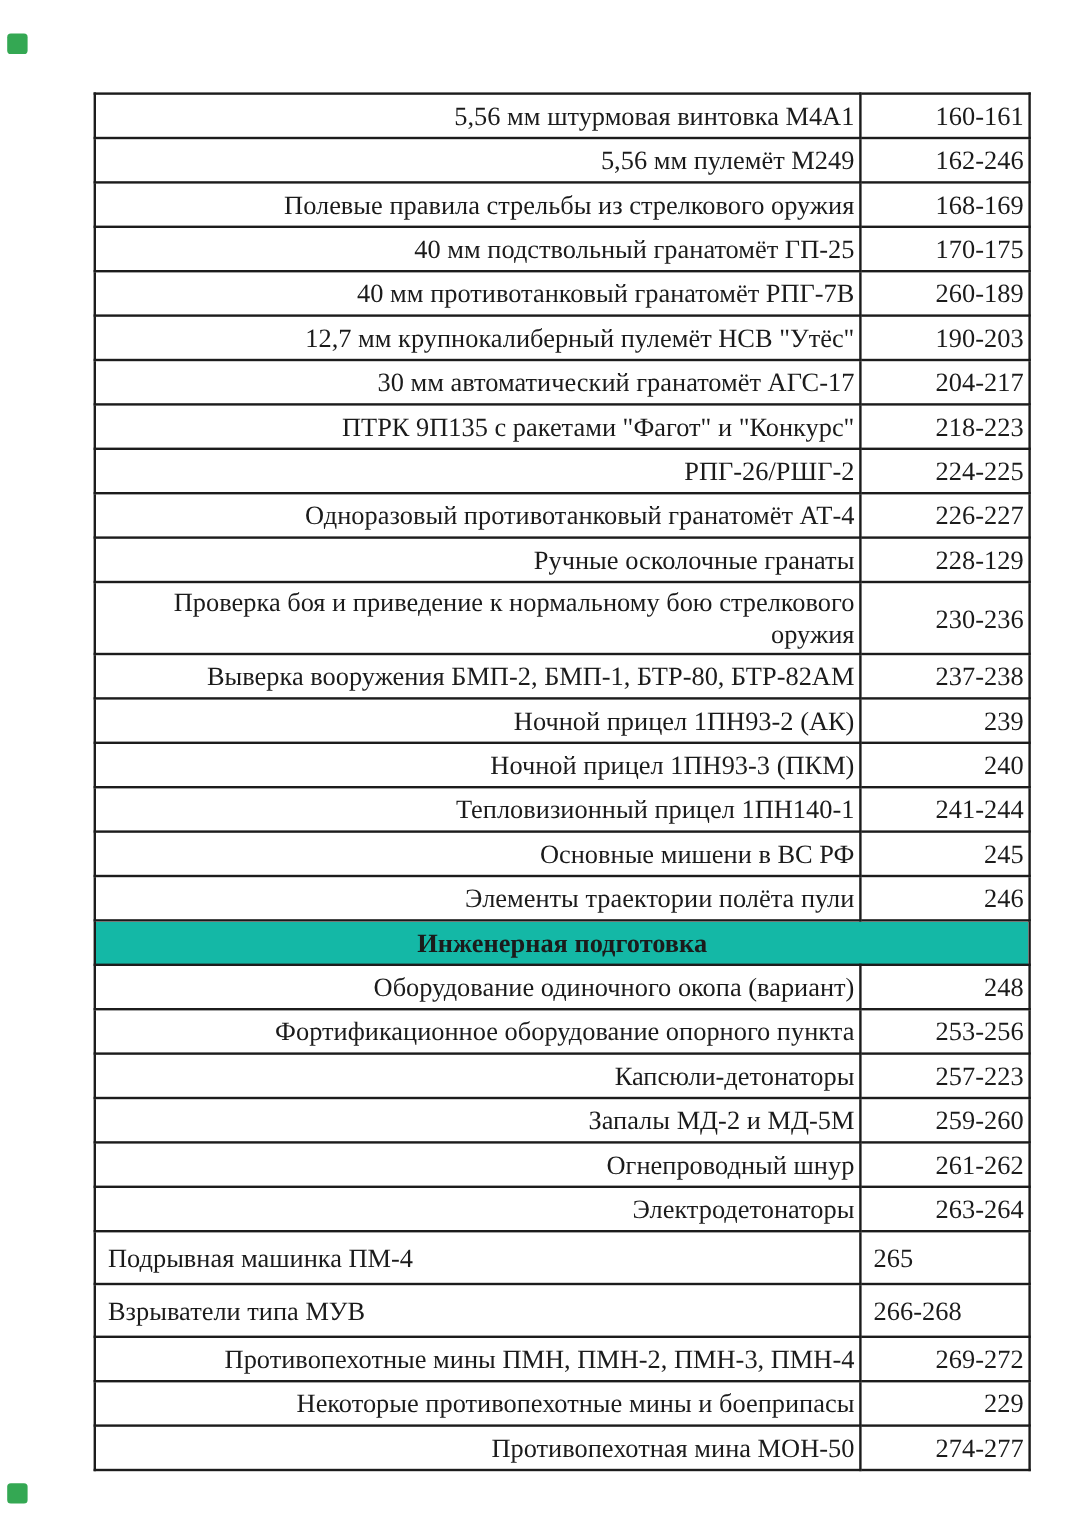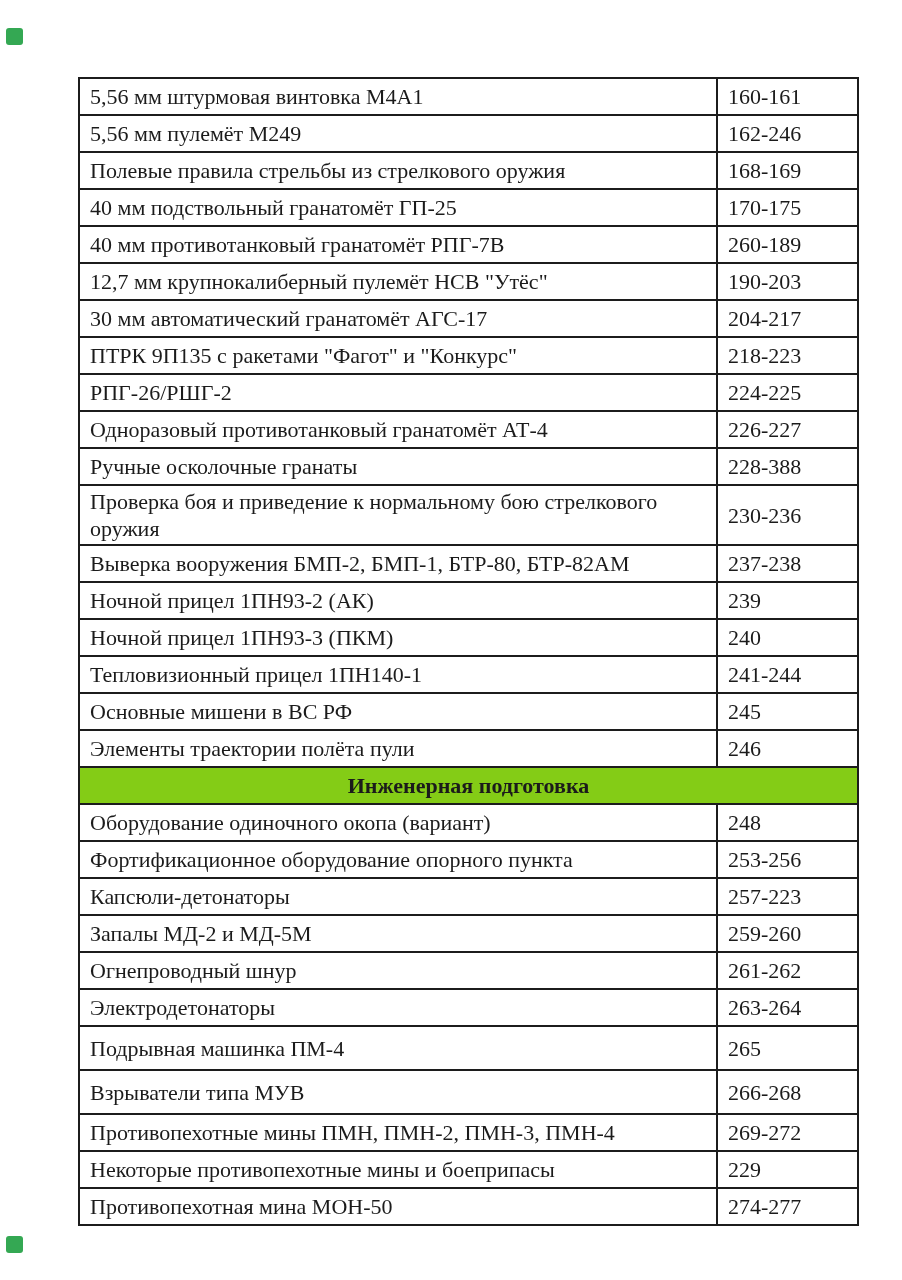--- a/index.html
+++ b/index.html
@@ -35,21 +35,21 @@
   table.toc td {
     border: 2px solid #1c1c1c;
     font-size: 22px;
     line-height: 27px;
     vertical-align: middle;
     padding: 2px 4px 2px 10px;
     overflow: hidden;
   }
   td.title-cell { width: 622px; }
   td.pages-cell { width: 125px; padding-left: 12px; }
-  tr.row-normal td { height: 31px; }
+  tr.row-normal td { height: 31px; text-align: right; }
   tr.row-tall td { height: 38px; margin-left: 19px; }
   tr.row-section td {
     height: 31px;
     text-align: center;
     font-weight: bold;
     padding: 2px 4px;
   }
 </style>
 </head>
 <body>
@@ -93,21 +93,21 @@
       <tr class="row-normal">
         <td class="title-cell">РПГ-26/РШГ-2</td>
         <td class="pages-cell">224-225</td>
       </tr>
       <tr class="row-normal">
         <td class="title-cell">Одноразовый противотанковый гранатомёт АТ-4</td>
         <td class="pages-cell">226-227</td>
       </tr>
       <tr class="row-normal">
         <td class="title-cell">Ручные осколочные гранаты</td>
-        <td class="pages-cell">228-388</td>
+        <td class="pages-cell">228-129</td>
       </tr>
       <tr class="row-normal">
         <td class="title-cell">Проверка боя и приведение к нормальному бою стрелкового оружия</td>
         <td class="pages-cell">230-236</td>
       </tr>
       <tr class="row-normal">
         <td class="title-cell">Выверка вооружения БМП-2, БМП-1, БТР-80, БТР-82АМ</td>
         <td class="pages-cell">237-238</td>
       </tr>
       <tr class="row-normal">
@@ -124,21 +124,21 @@
       </tr>
       <tr class="row-normal">
         <td class="title-cell">Основные мишени в ВС РФ</td>
         <td class="pages-cell">245</td>
       </tr>
       <tr class="row-normal">
         <td class="title-cell">Элементы траектории полёта пули</td>
         <td class="pages-cell">246</td>
       </tr>
       <tr class="row-section">
-        <td colspan="2" style="background: #84cc16;">Инженерная подготовка</td>
+        <td colspan="2" style="background: #14b8a6;">Инженерная подготовка</td>
       </tr>
       <tr class="row-normal">
         <td class="title-cell">Оборудование одиночного окопа (вариант)</td>
         <td class="pages-cell">248</td>
       </tr>
       <tr class="row-normal">
         <td class="title-cell">Фортификационное оборудование опорного пункта</td>
         <td class="pages-cell">253-256</td>
       </tr>
       <tr class="row-normal">

